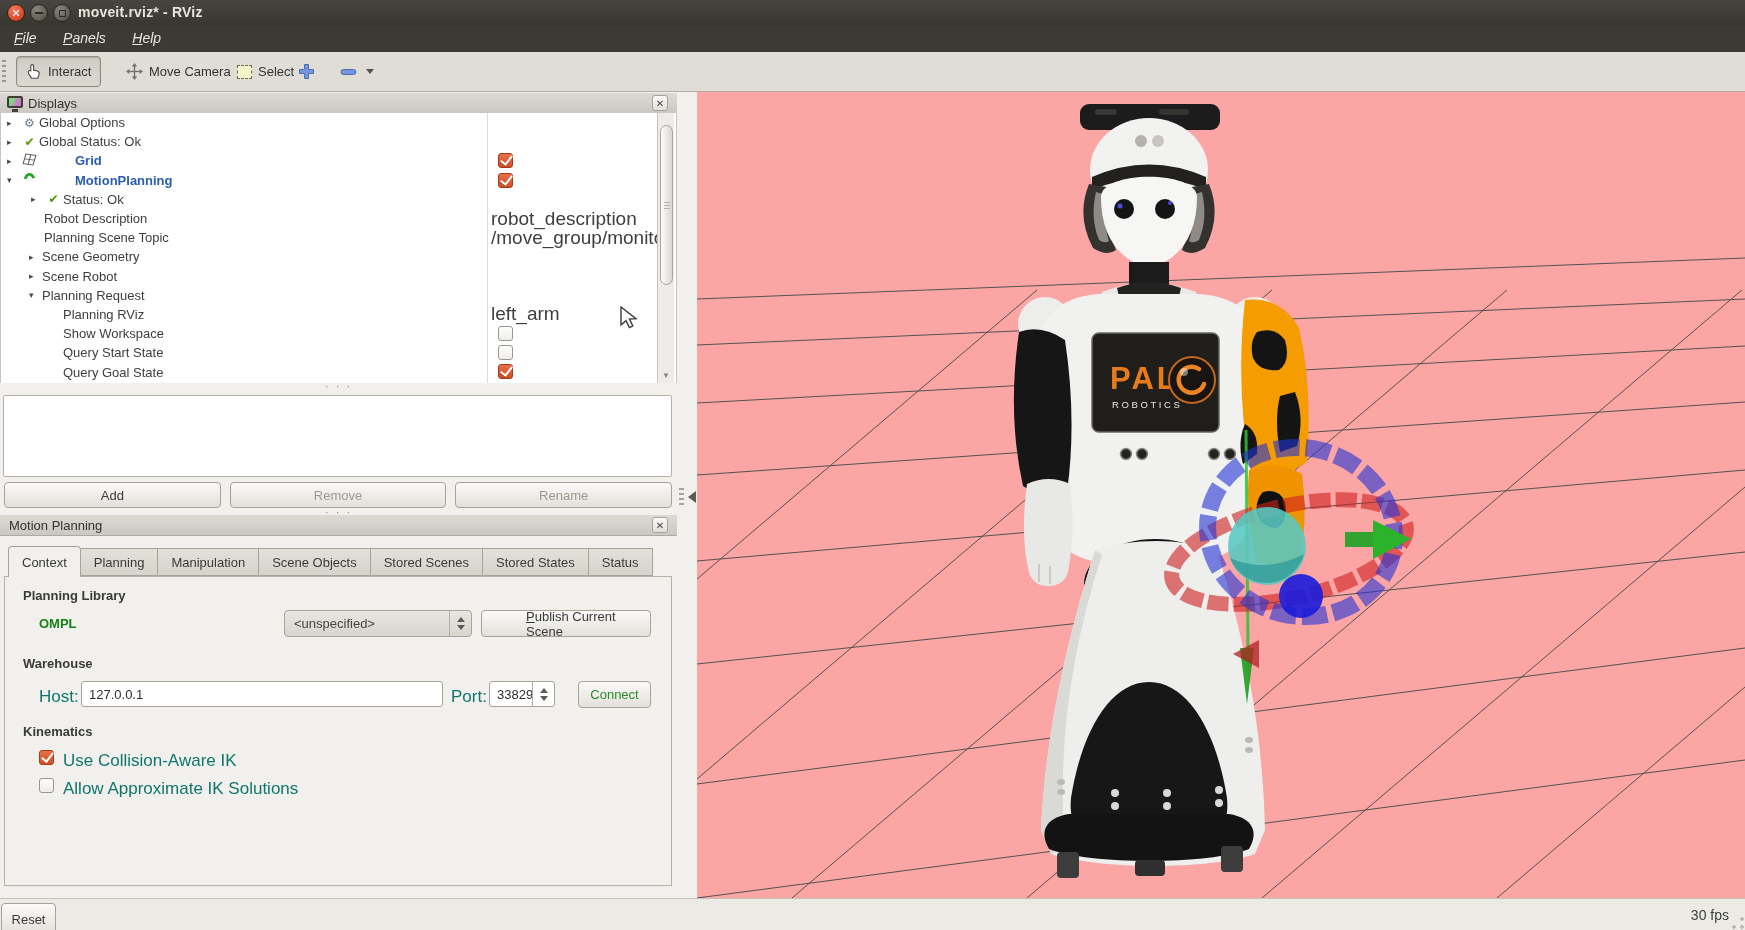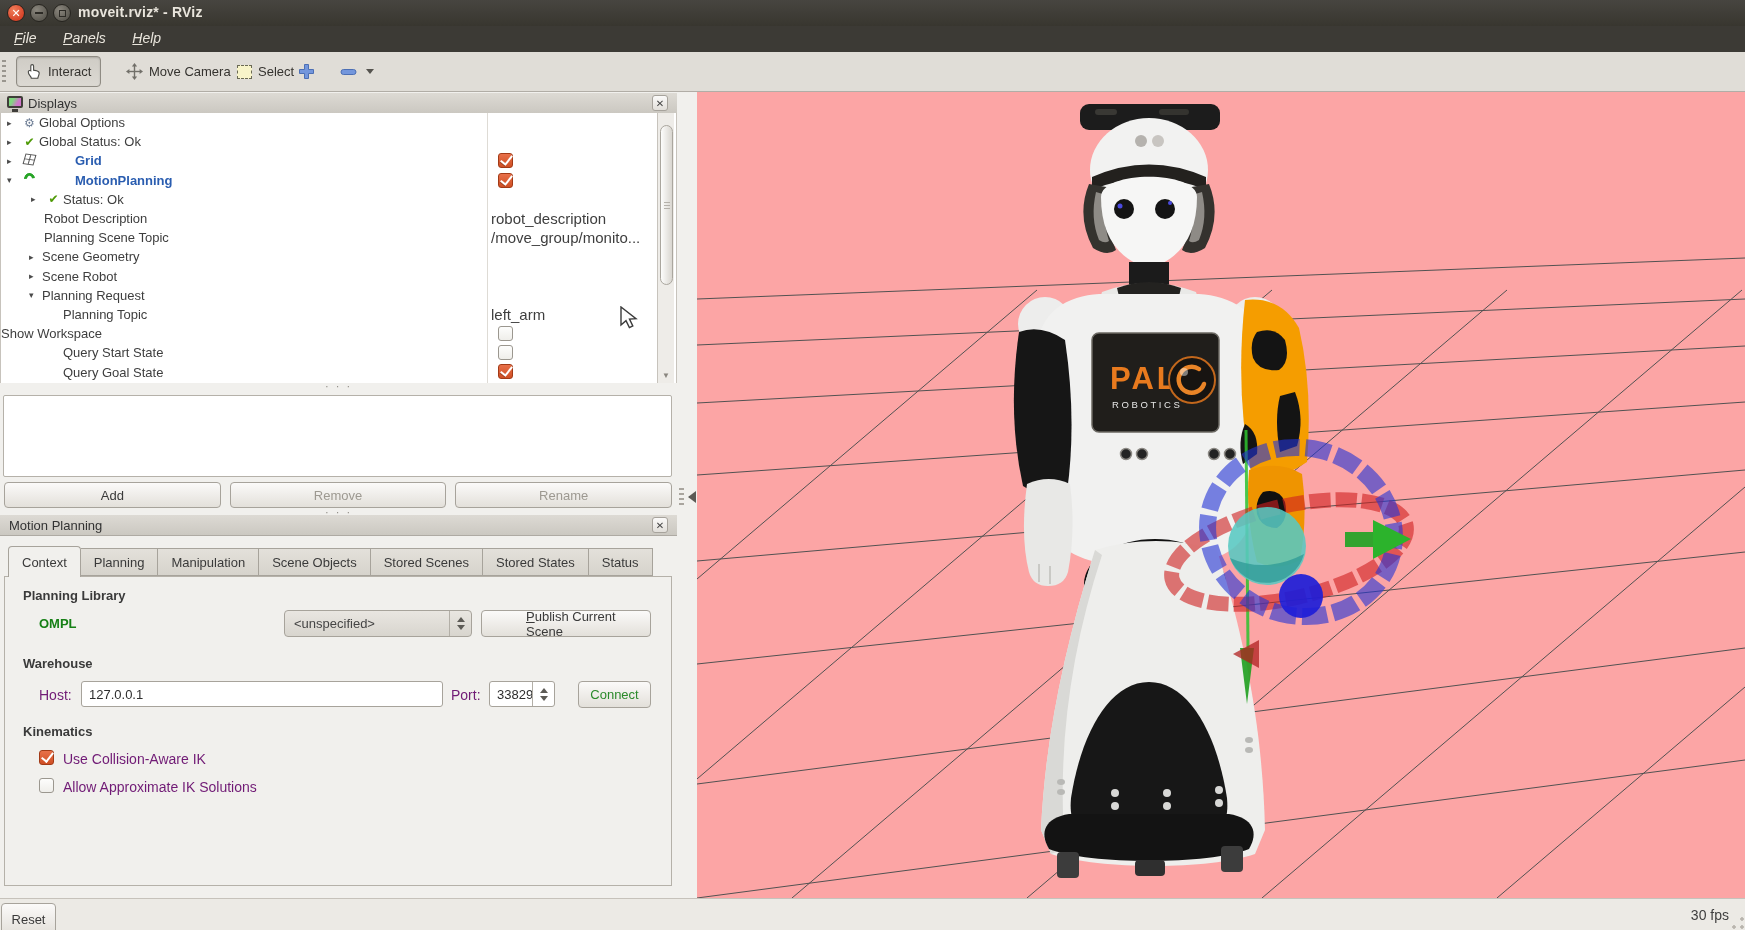--- a/index.html
+++ b/index.html
@@ -60,21 +60,21 @@
   .gearic { color:#6f7f96; }
   .checkic { color:#4e9a06; font-size:13px; }
   .gridic { display:inline-block; width:11px; height:11px; border:1px solid #555;
     background:
       linear-gradient(#555,#555) 50% 0/1px 100% no-repeat,
       linear-gradient(#555,#555) 0 50%/100% 1px no-repeat; transform:rotate(8deg) skewX(-8deg); }
   .arcic { display:inline-block; width:11px; height:11px; border:3px solid transparent;
     border-top-color:#27a427; border-left-color:#27a427; border-radius:50%; transform:rotate(40deg); }
   .bluename { color:#2a5db0; font-weight:bold;margin-left:36px; }
   .tval { position:absolute; left:490px; top:0; height:100%; display:flex; align-items:center;
-    font-size:15px; color:#3e3e3e; white-space:nowrap; }
+    font-size:19px; color:#3e3e3e; white-space:nowrap; }
   .cb { position:absolute; left:497px; top:2px; width:15px; height:15px; border:1px solid #9b978f;
     border-radius:3px; background:linear-gradient(#fdfdfc,#efeeea); }
   .cb.on { background:linear-gradient(#e87049,#cf4f24); border-color:#a23a16; }
   .cb.on::after { content:""; position:absolute; left:4px; top:-1px; width:5px; height:10px;
     border:solid #fff; border-width:0 2.5px 2.5px 0; transform:rotate(38deg);
     filter:drop-shadow(0 1px 0 rgba(0,0,0,.25)); }
   .scrolltrack { position:absolute; right:2px; top:0; width:17px; height:270px; background:#eeece8;
     border-left:1px solid #c7c3bc; }
   .scrollthumb { position:absolute; left:2px; top:6px; width:13px; height:160px; border-radius:7px;
     border:1px solid #aaa69e; background:linear-gradient(90deg,#fdfdfc,#d9d6d0); }
@@ -115,21 +115,21 @@
     align-items:center; justify-content:center; gap:3px; }
   .spup { width:0; height:0; border-left:4px solid transparent; border-right:4px solid transparent;
     border-bottom:5px solid #5d5b56; }
   .spdn { width:0; height:0; border-left:4px solid transparent; border-right:4px solid transparent;
     border-top:5px solid #5d5b56; }
   .stdbtn { position:absolute; height:27px; border:1px solid #a7a39b; border-radius:4px;
     background:linear-gradient(#fbfaf9,#e3e0da); font-size:13px; color:#3a3a3a;
     display:flex; align-items:center; justify-content:center; }
   .stdbtn .mn { display:block; }
   .stdbtn .mn::first-letter { text-decoration:underline; }
-  .flabel { position:absolute; font-size:14px; color:#701a75; }
+  .flabel { position:absolute; font-size:17px; color:#0f766e; }
   .tinput { position:absolute; height:26px; background:#fff; border:1px solid #a7a39b;
     border-radius:3px; font-size:13px; color:#2e2e2e; display:flex; align-items:center; padding-left:7px; }
   .kcb { position:absolute; width:15px; height:15px; border:1px solid #9b978f; border-radius:3px;
     background:linear-gradient(#fdfdfc,#efeeea); }
   .kcb.on { background:linear-gradient(#e87049,#cf4f24); border-color:#a23a16; }
   .kcb.on::after { content:""; position:absolute; left:4px; top:-1px; width:5px; height:10px;
     border:solid #fff; border-width:0 2.5px 2.5px 0; transform:rotate(38deg); }
   .greentext { color:#2b8a2b; }
 
   
@@ -277,24 +277,24 @@
       </div>
       <div class="trow" style="padding-left:28px;">
         <span class="arrow">▸</span>
         <span>Scene Robot</span>
       </div>
       <div class="trow" style="padding-left:28px;">
         <span class="arrow">▾</span>
         <span>Planning Request</span>
       </div>
       <div class="trow" style="padding-left:62px;">
-        <span>Planning Topic</span>
+        <span>Planning RViz</span>
         <span class="tval">left_arm</span>
       </div>
-      <div class="trow" style="">
+      <div class="trow" style="padding-left:62px;">
         <span>Show Workspace</span>
         <span class="cb"></span>
       </div>
       <div class="trow" style="padding-left:62px;">
         <span>Query Start State</span>
         <span class="cb"></span>
       </div>
       <div class="trow" style="padding-left:62px;">
         <span>Query Goal State</span>
         <span class="cb on"></span>

